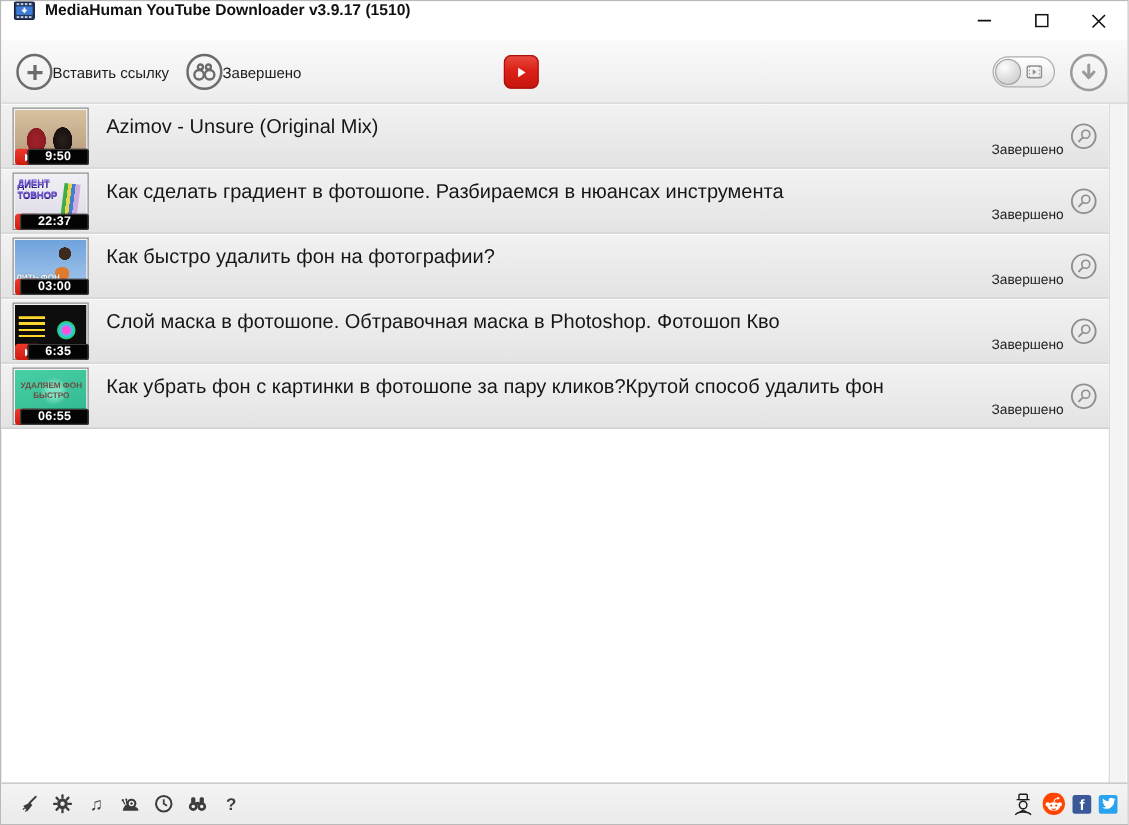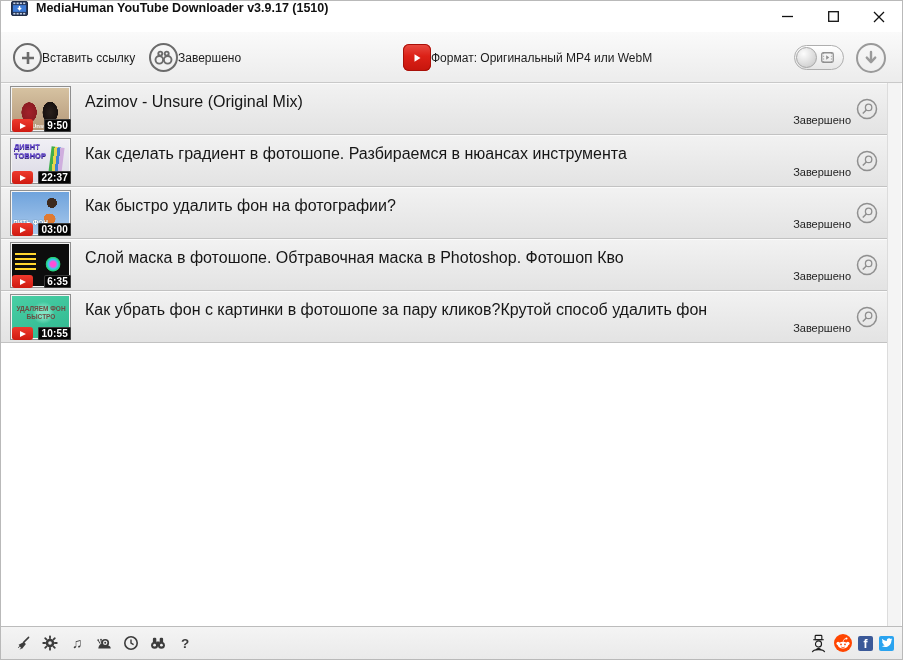--- a/index.html
+++ b/index.html
@@ -31,21 +31,21 @@
   .track { position:absolute; top:82px; right:1px; width:14px; height:544px; background:#f4f4f4; border-left:1px solid #dcdcdc; }
   .row { position:relative; height:52px; background:linear-gradient(180deg,#f2f2f2,#e3e3e3); border-bottom:1px solid #c2c2c2; box-shadow:inset 0 1px 0 #fbfbfb; }
   .row-title { position:absolute; left:84px; top:10px; font-size:16px; color:#161616; white-space:nowrap; }
   .row-status { position:absolute; right:36px; bottom:8px; font-size:11px; color:#1f1f1f; }
   .row-search { position:absolute; right:9px; top:15px; width:22px; height:22px; }
 
   .thumb { position:absolute; left:9px; top:3px; width:61px; height:46px; background:#f5f5f5; border:1px solid #8f8f8f; padding:1px; }
   .thumb-img { position:relative; width:100%; height:100%; overflow:hidden; }
   .play-badge { position:absolute; left:1px; bottom:-1px; width:21px; height:13px; background:linear-gradient(180deg,#ee3a2d,#cf1a10); border-radius:3px; z-index:2; }
   .play-badge::after { content:""; position:absolute; left:8px; top:3.5px; border-left:6px solid #fff; border-top:3px solid transparent; border-bottom:3px solid transparent; }
-  .dur-badge { position:absolute; right:-1px; bottom:-1px; background:#040404; color:#fff; font-size:10px; font-weight:700; line-height:13px; padding:0 3px; border-radius:2px; box-shadow:0 0 0 1px #3c3c3c inset; z-index:2; letter-spacing:0.2px; }
+  .dur-badge { position:absolute; right:-1px; bottom:-1px; background:#040404; color:#fff; font-size:10px; font-weight:700; line-height:13px; padding:0 14px; border-radius:2px; box-shadow:0 0 0 1px #3c3c3c inset; z-index:2; letter-spacing:0.2px; }
   .thumb-label { position:absolute; z-index:1; font-weight:700; }
 
   .t1 { background:radial-gradient(ellipse 13px 17px at 30% 58%, #a2212b 0%, #8c1c22 58%, rgba(0,0,0,0) 60%),
               radial-gradient(ellipse 7px 6px at 33% 44%, #d9b28c 0%, rgba(0,0,0,0) 70%),
               radial-gradient(ellipse 13px 18px at 67% 58%, #2a211d 0%, #171110 58%, rgba(0,0,0,0) 60%),
               radial-gradient(ellipse 7px 6px at 62% 42%, #c9a07c 0%, rgba(0,0,0,0) 70%),
               linear-gradient(180deg,#d6c2a1,#b4987a); }
   .t1 .thumb-label { left:20px; bottom:1px; font-size:6px; color:#fff; opacity:.92; }
   .t2 { background:linear-gradient(180deg,#f0eff5,#dbd9e4);padding-left:24px; }
   .t2 .thumb-label { left:2px; top:2px; width:36px; font-size:7.5px; line-height:9px; color:#6b4ed1; text-shadow:0 1px 0 #2c1d76; }
@@ -130,21 +130,20 @@
       </span>
       <span class="tb-label">Завершено</span>
     </div>
     <div class="tb-group g-format">
       <span class="yt-badge">
         <svg width="12" height="10" viewBox="0 0 12 10">
             <path d="M1 1.6C3.8.9 8.2.9 11 1.6v6.8c-2.8.7-7.2.7-10 0z" fill="#fff" opacity="0"></path>
             <path d="M3.5 1.2l6 3.8-6 3.8z" fill="#fff"></path>
           </svg>
       </span>
-      <span class="tb-label">Формат: Оригинальный MP4 или WebM</span>
     </div>
     <div class="toggle">
       <span class="knob"></span>
       <svg class="toggle-film" width="13" height="11" viewBox="0 0 13 11">
         <rect x="0.75" y="0.75" width="11.5" height="9.5" rx="1.5" fill="none" stroke="#8f8f8f" stroke-width="1.3"></rect>
         <path d="M5.2 3.3l3 2.2-3 2.2z" fill="#8f8f8f"></path>
         <path d="M2.6 1v9M10.4 1v9" stroke="#8f8f8f" stroke-width="0.8" stroke-dasharray="1.2 1.5"></path>
       </svg>
     </div>
     <div class="dl-btn">
@@ -223,21 +222,21 @@
         <path d="M10.3 11.9l-3.5 3.6" stroke="#8f8f8f" stroke-width="1.5"></path>
       </svg>
     </div>
 
     <div class="row">
       <div class="thumb">
         <div class="thumb-img t5">
             <span class="thumb-label">УДАЛЯЕМ ФОН БЫСТРО</span>
           </div>
         <span class="play-badge"></span>
-        <span class="dur-badge">10:55</span>
+        <span class="dur-badge">06:55</span>
       </div>
       <span class="row-title">Как убрать фон с картинки в фотошопе за пару кликов?Крутой способ удалить фон</span>
       <span class="row-status">Завершено</span>
       <svg class="row-search" viewBox="0 0 22 22">
         <circle cx="11" cy="11" r="9.5" fill="none" stroke="#8f8f8f" stroke-width="1.5"></circle>
         <circle cx="12.6" cy="9.4" r="3.2" fill="none" stroke="#8f8f8f" stroke-width="1.3"></circle>
         <path d="M10.3 11.9l-3.5 3.6" stroke="#8f8f8f" stroke-width="1.5"></path>
       </svg>
     </div>
 

